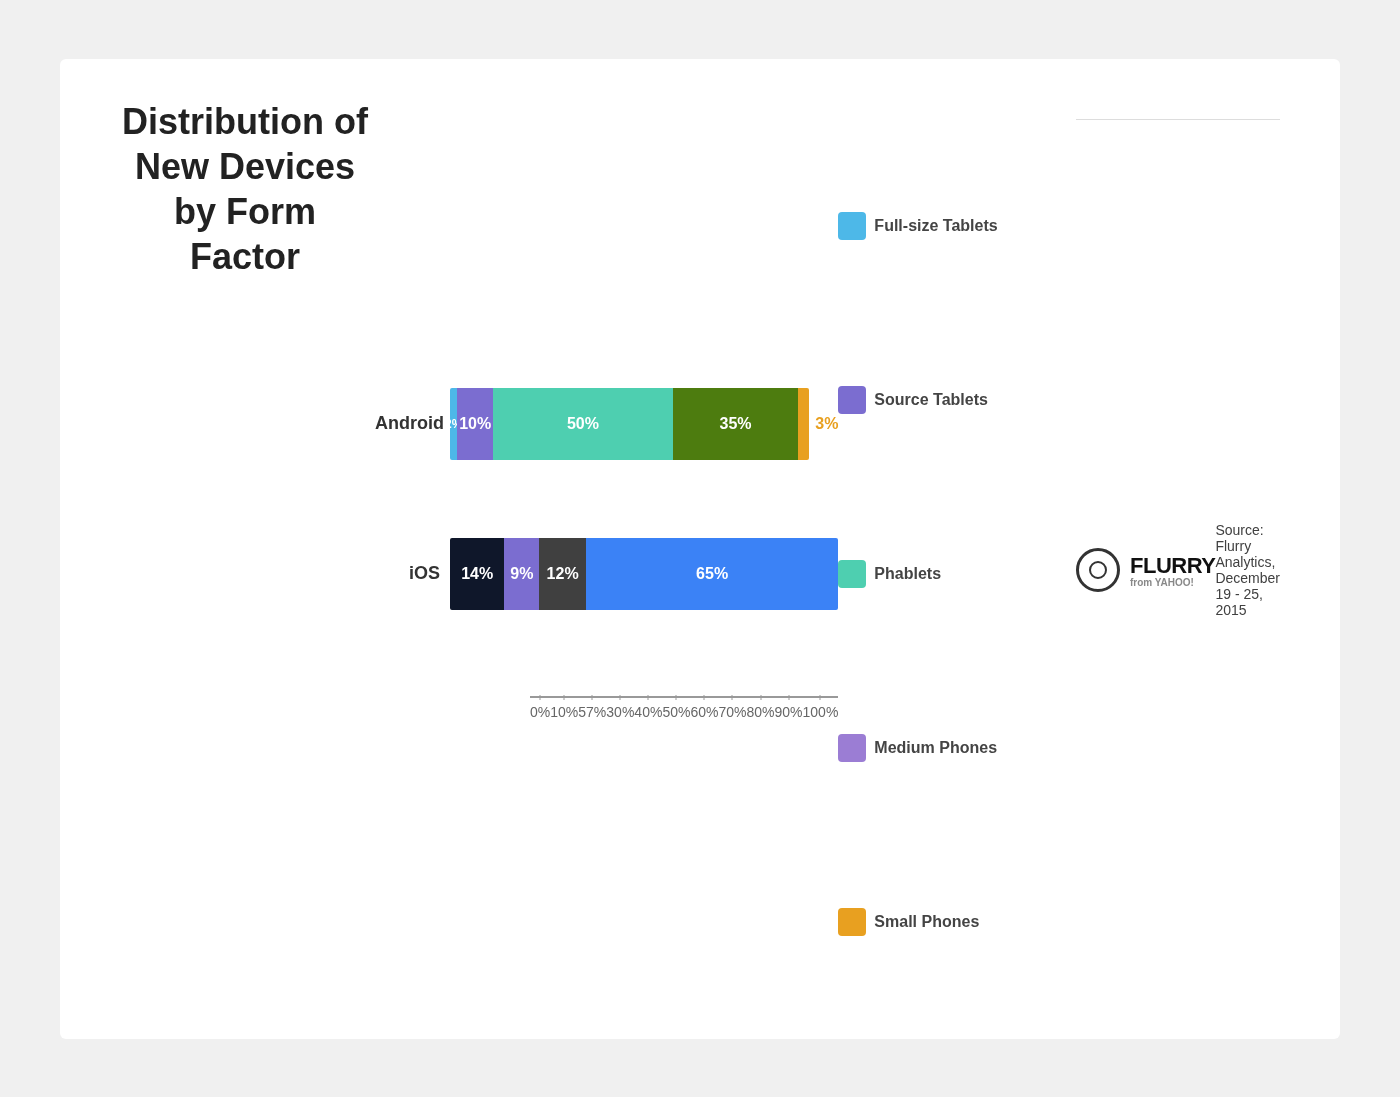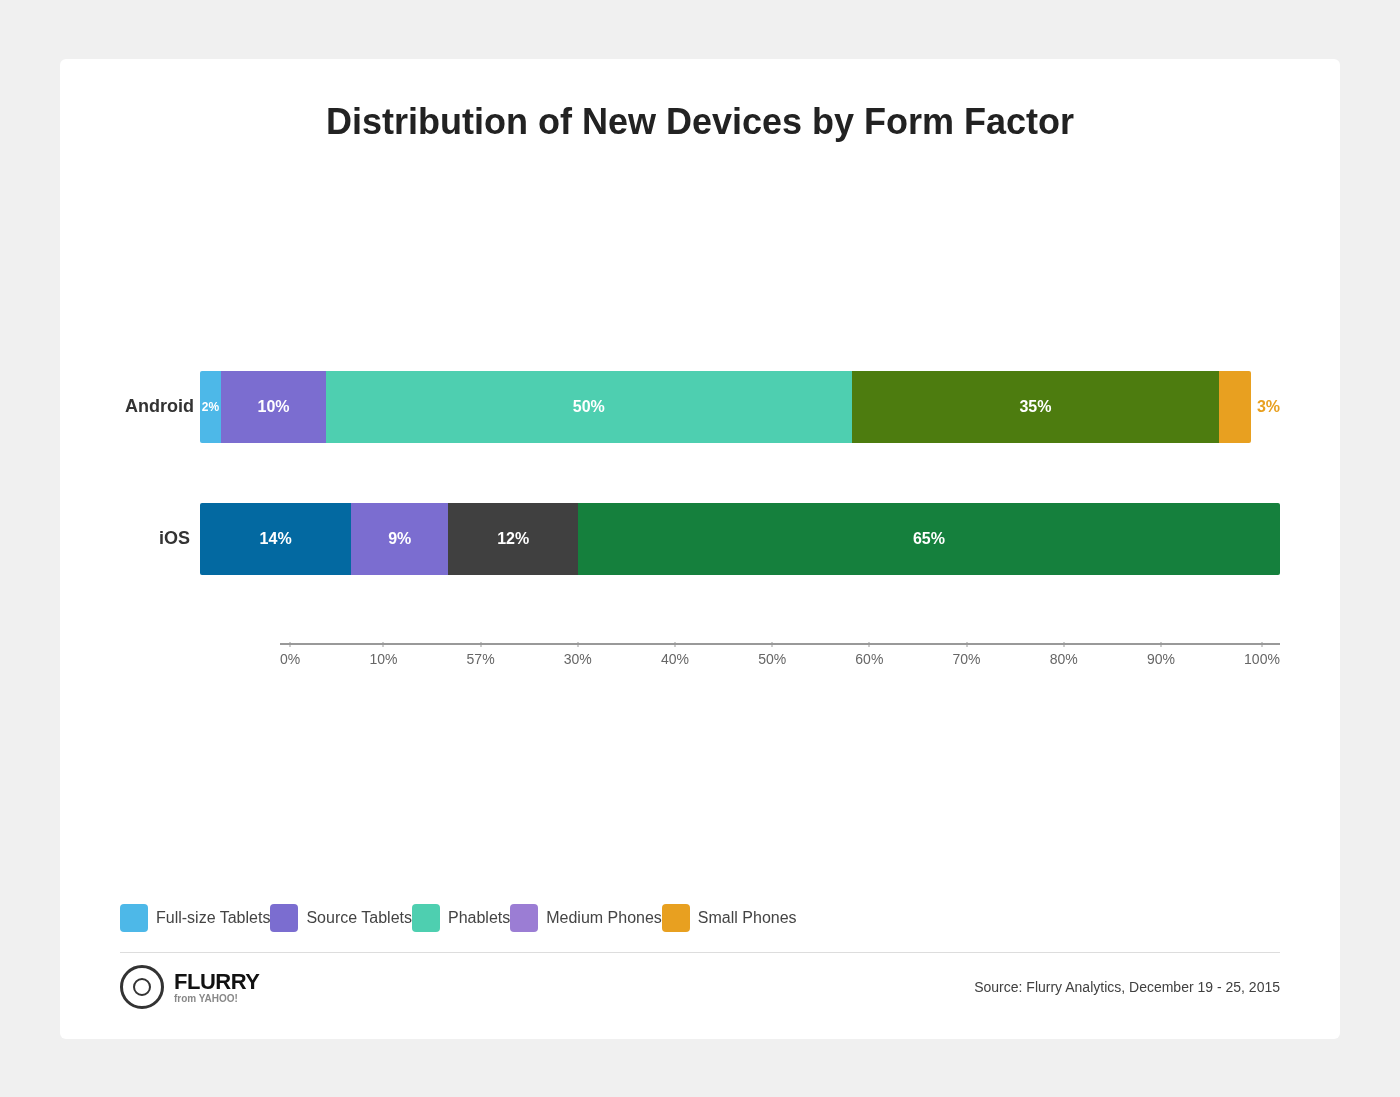--- a/index.html
+++ b/index.html
@@ -12,41 +12,41 @@
       align-items: center;
       justify-content: center;
     }
     .card {
       background: #ffffff;
       width: 1280px;
       height: 980px;
       border-radius: 6px;
       padding: 40px 60px 30px 60px;
       display: flex;
-      flex-direction: column;
+      flex-direction: row;
       position: relative;
     }
     .chart-title {
       text-align: center;
       font-size: 36px;
       font-weight: 800;
       color: #222222;
       line-height: 1.25;
       margin-bottom: 30px;
     }
     .chart-area {
       flex: 1;
       display: flex;
       flex-direction: column;
       justify-content: center;
     }
     .chart-container {
       display: flex;
       flex-direction: column;
-      gap: 0;
+      gap: 18px;
       padding-left: 80px;
       position: relative;
     }
     .bar-group {
       display: flex;
       align-items: center;
       margin-bottom: 60px;
       position: relative;
     }
     .bar-label {
@@ -100,20 +100,21 @@
       height: 5px;
       background: #999;
     }
     .legend {
       display: flex;
       justify-content: flex-start;
       align-items: center;
       margin-top: 30px;
       padding-top: 10px;
       flex-wrap: wrap;
+      font-weight: bold;
     }
     .legend-item {
       display: flex;
       align-items: center;
       gap: 8px;
       font-size: 16px;
       color: #444;
     }
     .legend-swatch {
       width: 28px;
@@ -208,33 +209,33 @@
           <div class="bar-segment" style="width:3%; background-color:#e8a020; overflow:visible; position:relative;">
           </div>
         </div>
         <span style="color:#e8a020; font-weight:700; font-size:16px; margin-left:6px;">3%</span>
       </div>
 
       <div class="bar-group">
         <span class="bar-label">iOS</span>
         <div class="bar-track">
 
-          <div class="bar-segment" style="width:14%; background-color:#0369a1;text-align:right;">
+          <div class="bar-segment" style="width:14%; background-color:#0f172a;text-align:right;">
             <span>14%</span>
           </div>
 
           <div class="bar-segment" style="width:9%; background-color:#7b6dd0;">
             <span>9%</span>
           </div>
 
           <div class="bar-segment" style="width:12%; background-color:#404040;">
             <span>12%</span>
           </div>
 
-          <div class="bar-segment" style="width:65%; background-color:#15803d;">
+          <div class="bar-segment" style="width:65%; background-color:#3b82f6;">
             <span>65%</span>
           </div>
         </div>
       </div>
 
       <div class="x-axis">
         <span class="x-tick">0%</span>
         <span class="x-tick">10%</span>
         <span class="x-tick">57%</span>
         <span class="x-tick">30%</span>

